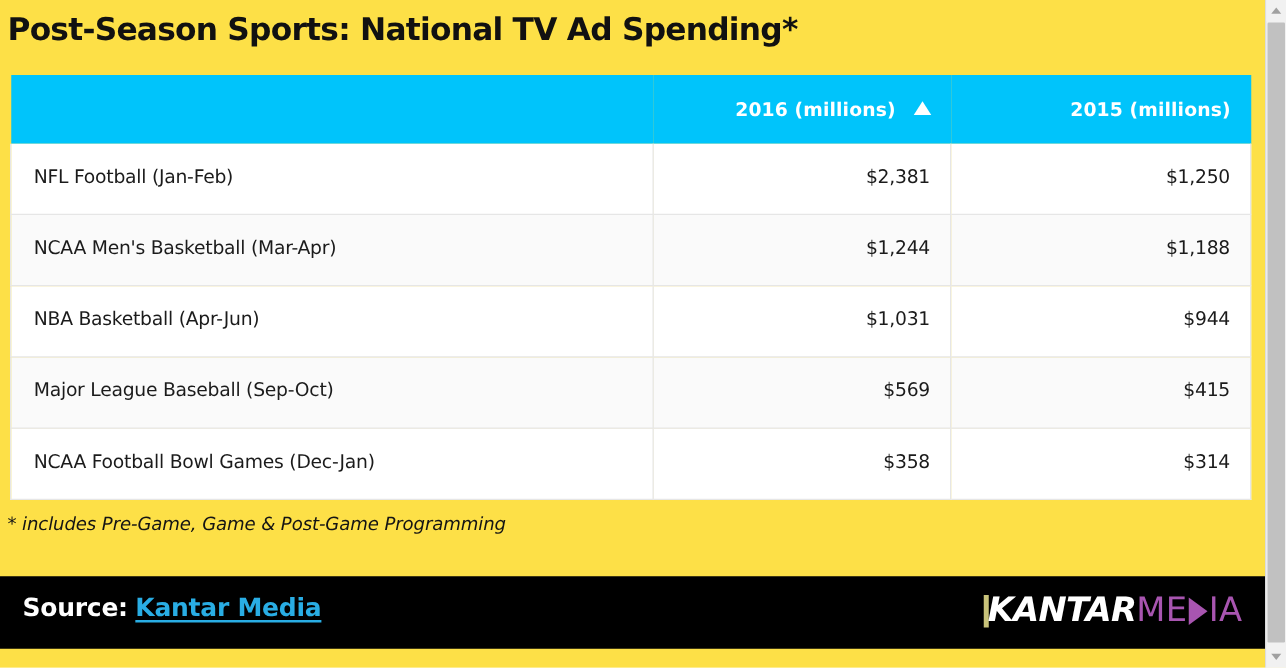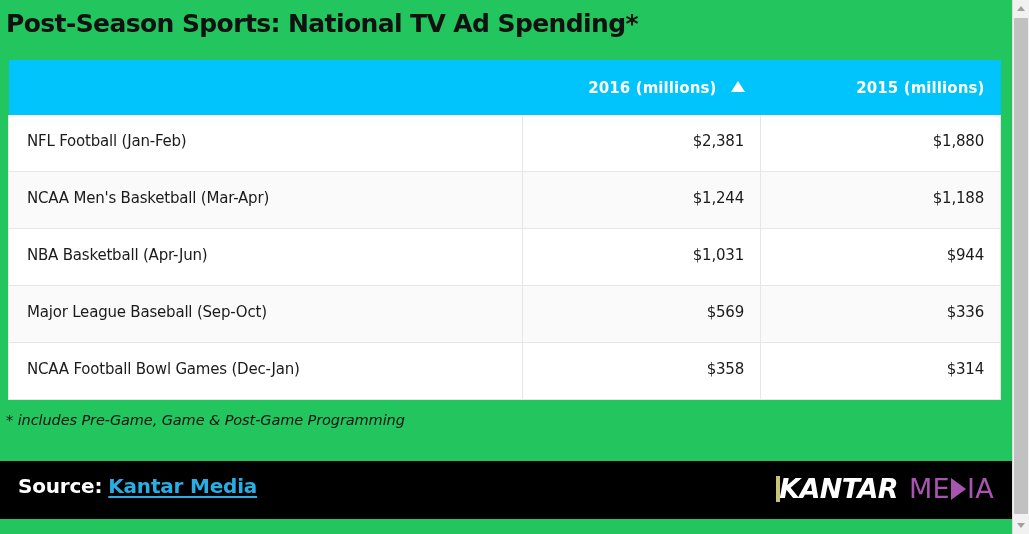--- a/index.html
+++ b/index.html
@@ -14,21 +14,21 @@
     font-family: "Liberation Sans", sans-serif;
     position: relative;
   }
 
   #page {
     position: absolute;
     left: 0;
     top: 0;
     width: 1012px;
     height: 534px;
-    background: #22c55e;
+    background: #fde047;
     overflow: hidden;
   }
 
   
   .title {
     margin: 0;
     padding: 4px 0 0 6px;
     font-family: "DejaVu Sans", sans-serif;
     font-size: 25px;
     font-weight: bold;
@@ -173,21 +173,20 @@
     vertical-align: -4px;
     margin-right: -1px;
   }
   .logo-kantar { color: #ffffff; }
   .logo-media {
     color: #A855B0;
     font-family: "DejaVu Sans", sans-serif;
     font-size: 27px;
     font-weight: normal;
     letter-spacing: 0.3px;
-    margin-left: 11px;
     line-height: 32px;
     display: inline-flex;
     align-items: center;
   }
   .logo-tri {
     display: inline-block;
     width: 0;
     height: 0;
     border-top: 11px solid transparent;
     border-bottom: 11px solid transparent;
@@ -258,36 +257,36 @@
         <tr>
           <th class="h-name"></th>
           <th><span>2016 (millions)</span><span class="sort-arrow"></span></th>
           <th>2015 (millions)</th>
         </tr>
       </thead>
       <tbody>
         <tr>
           <td class="cell-name edge-left">NFL Football (Jan-Feb)</td>
           <td>$2,381</td>
-          <td class="last-col">$1,880</td>
+          <td class="last-col">$1,250</td>
         </tr>
         <tr>
           <td class="cell-name edge-left">NCAA Men's Basketball (Mar-Apr)</td>
           <td>$1,244</td>
           <td class="last-col">$1,188</td>
         </tr>
         <tr>
           <td class="cell-name edge-left">NBA Basketball (Apr-Jun)</td>
           <td>$1,031</td>
           <td class="last-col">$944</td>
         </tr>
         <tr>
           <td class="cell-name edge-left">Major League Baseball (Sep-Oct)</td>
           <td>$569</td>
-          <td class="last-col">$336</td>
+          <td class="last-col">$415</td>
         </tr>
         <tr>
           <td class="cell-name edge-left">NCAA Football Bowl Games (Dec-Jan)</td>
           <td>$358</td>
           <td class="last-col">$314</td>
         </tr>
       </tbody>
     </table>
   </div>
 

